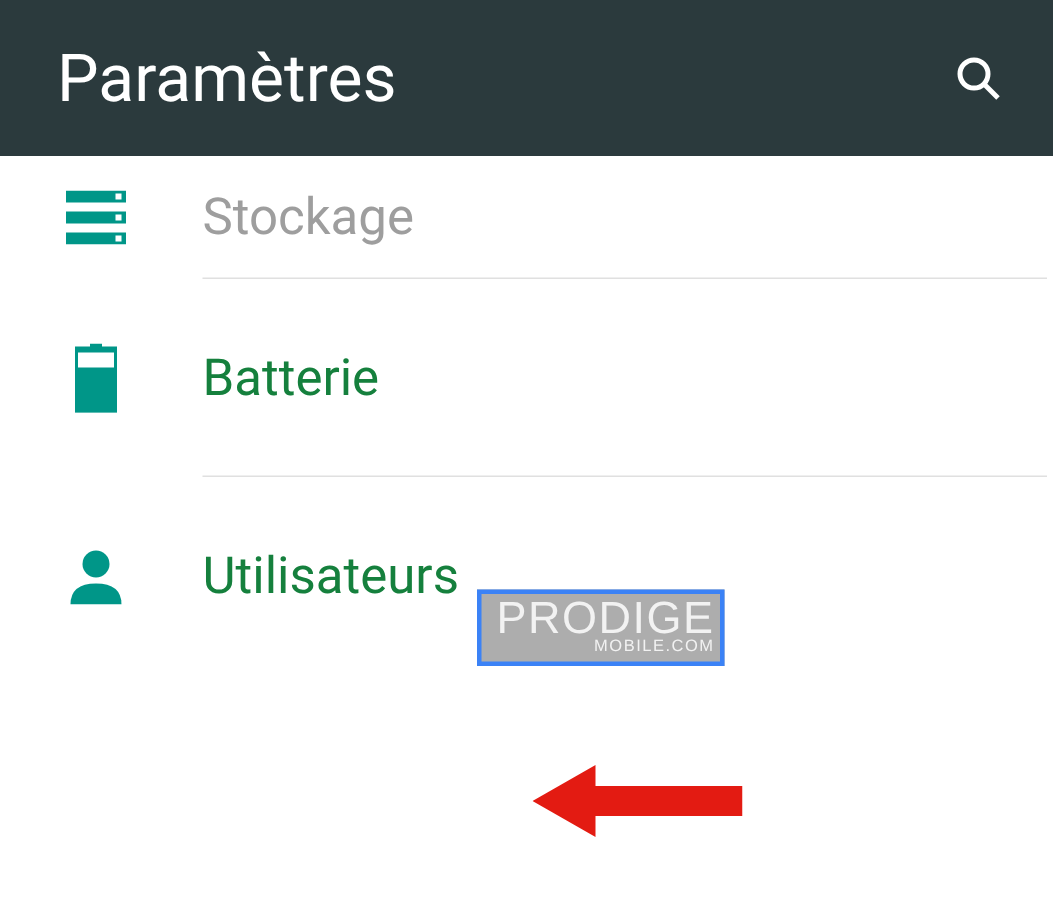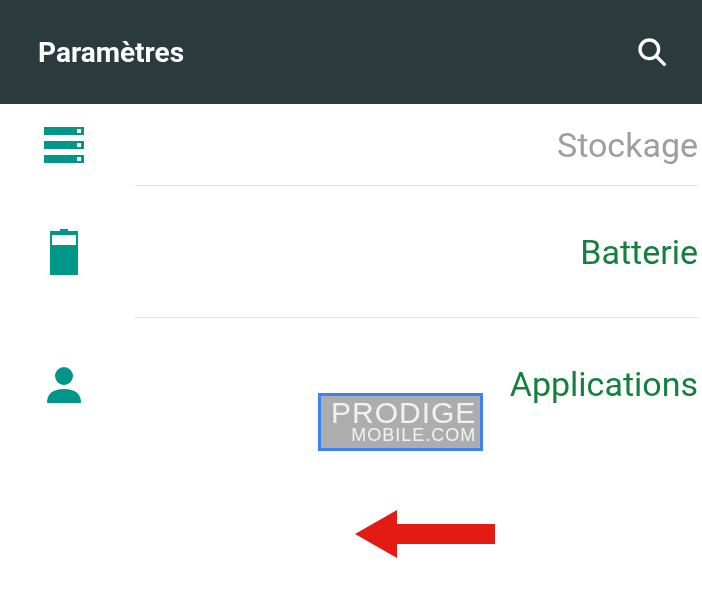--- a/index.html
+++ b/index.html
@@ -18,22 +18,22 @@
     .header {
       background: #2b3a3d;
       height: 104px;
       display: flex;
       align-items: center;
       justify-content: space-between;
       padding: 0 28px 0 38px;
     }
     .header-title {
       color: #ffffff;
-      font-size: 28px;
-      font-weight: 700;
+      font-size: 44px;
+      font-weight: 400;
     }
     .search-btn {
       width: 44px;
       height: 44px;
       display: flex;
       align-items: center;
       justify-content: center;
       cursor: pointer;
     }
     .search-btn svg {
@@ -46,21 +46,20 @@
     .list {
       background: #ffffff;
     }
     .list-item {
       display: flex;
       align-items: center;
       border-bottom: 1px solid #e0e0e0;
       margin-left: 135px;
       margin-right: 4px;
       position: relative;
-      justify-content: flex-end;
     }
     .list-item.first {
       height: 82px;
     }
     .list-item:not(.first) {
       height: 132px;
     }
     .list-item.last {
       border-bottom: none;
     }
@@ -93,21 +92,21 @@
       padding: 2px 4px 4px 10px;
       text-align: right;
       font-family: Impact, "Arial Black", sans-serif;
     }
     .watermark .w1 {
       font-size: 30px;
       letter-spacing: 1px;
       line-height: 1;
     }
     .watermark .w2 {
-      font-size: 18px;
+      font-size: 11px;
       letter-spacing: 1px;
       line-height: 1;
       margin-top: -2px;
     }
     .arrow {
       position: absolute;
       left: 355px;
       top: 506px;
     }
     .arrow svg {
@@ -155,21 +154,21 @@
   </div>
 
 
   <div class="list-item last">
     <div class="icon-wrap">
       <svg width="38" height="38" viewBox="0 0 38 38">
         <circle cx="19" cy="11" r="9"></circle>
         <path d="M2 38 Q2 24 19 24 Q36 24 36 38 Z"></path>
       </svg>
     </div>
-    <div class="item-label">Applications</div>
+    <div class="item-label">Utilisateurs</div>
   </div>
 
 </div>
 
 <div class="watermark">
   <div class="w1">PRODIGE</div>
   <div class="w2">MOBILE.COM</div>
 </div>
 
 <div class="arrow">

